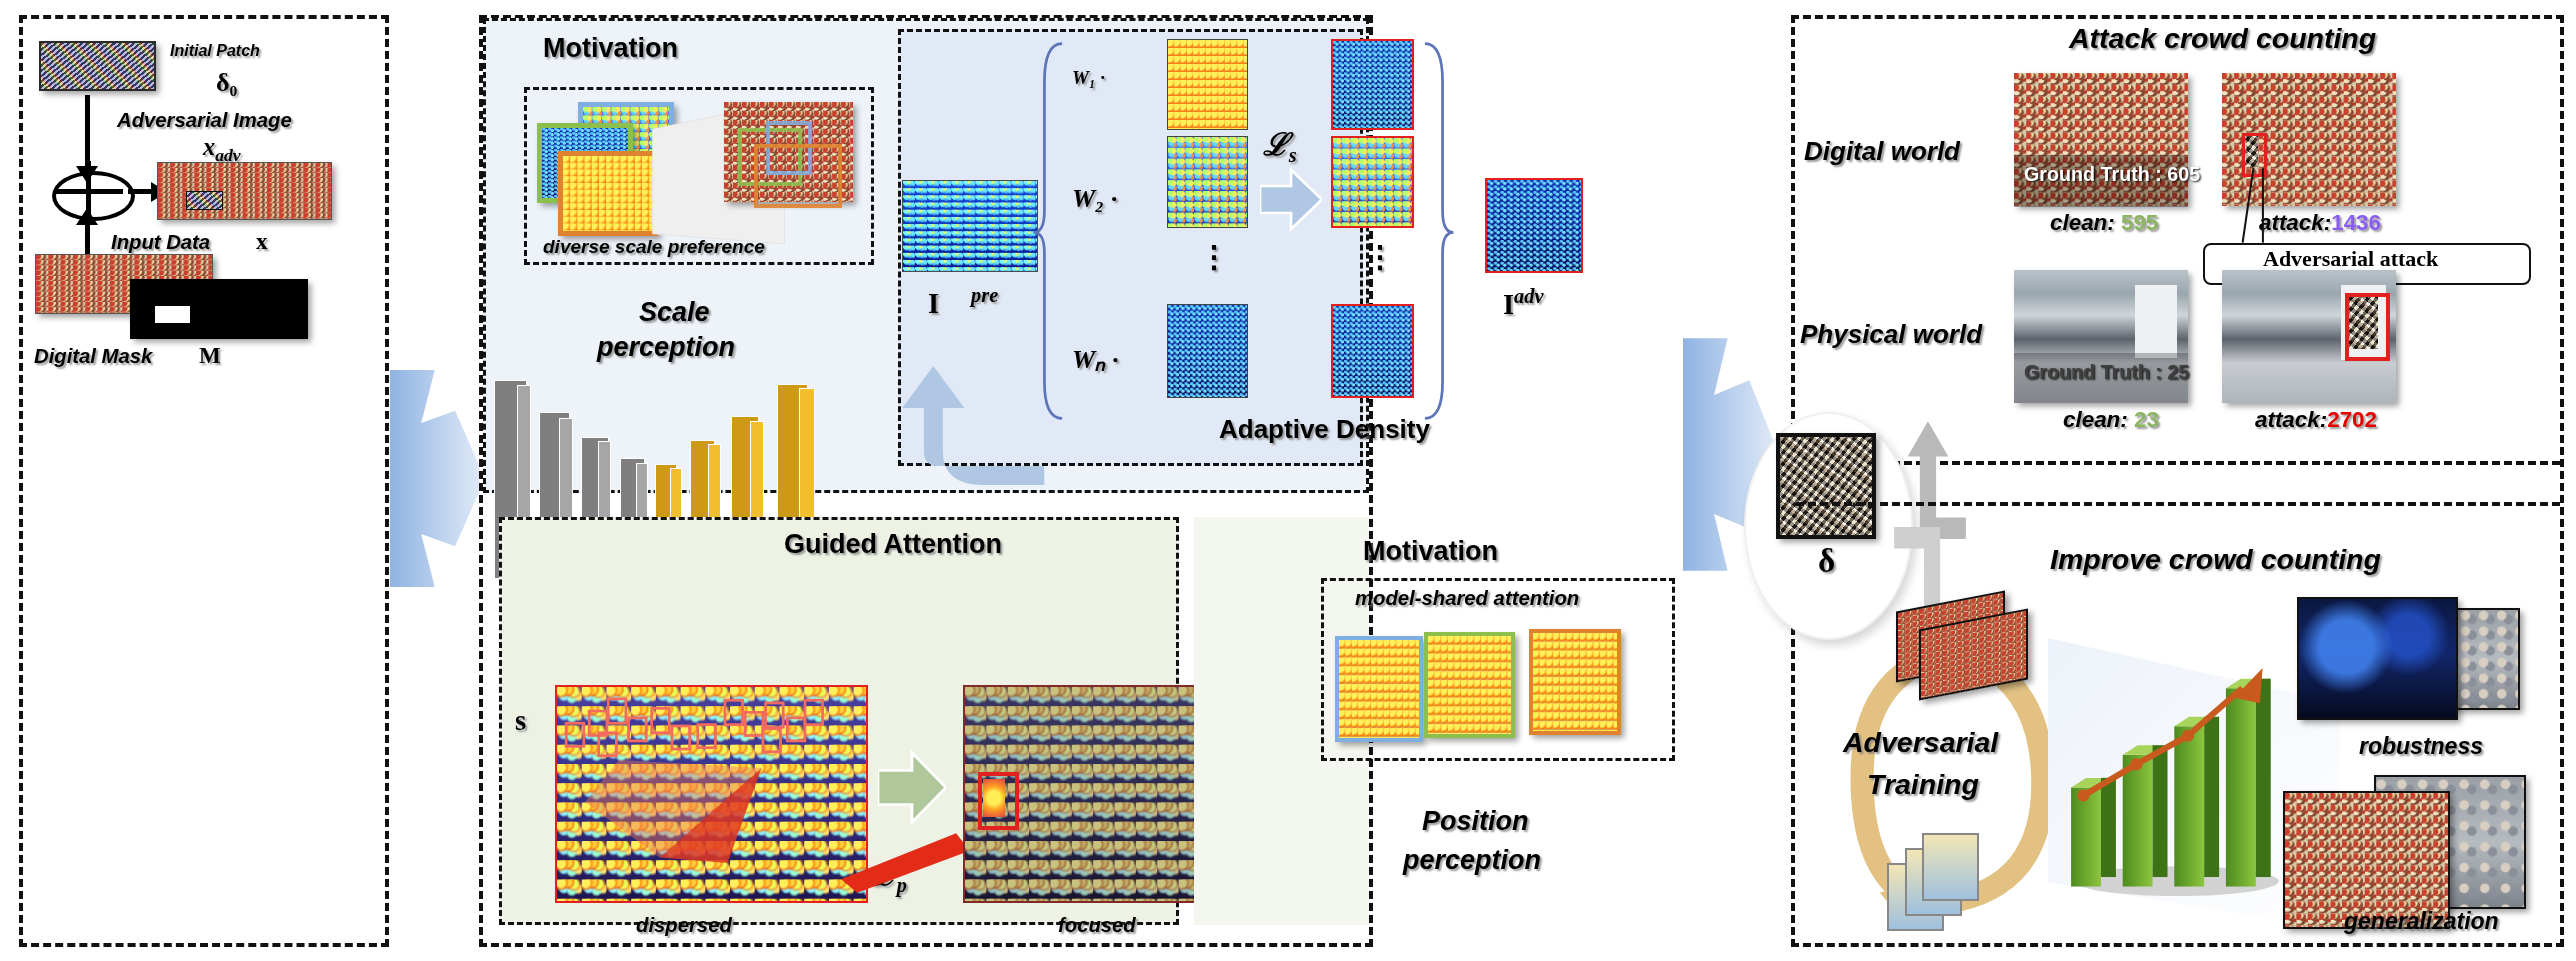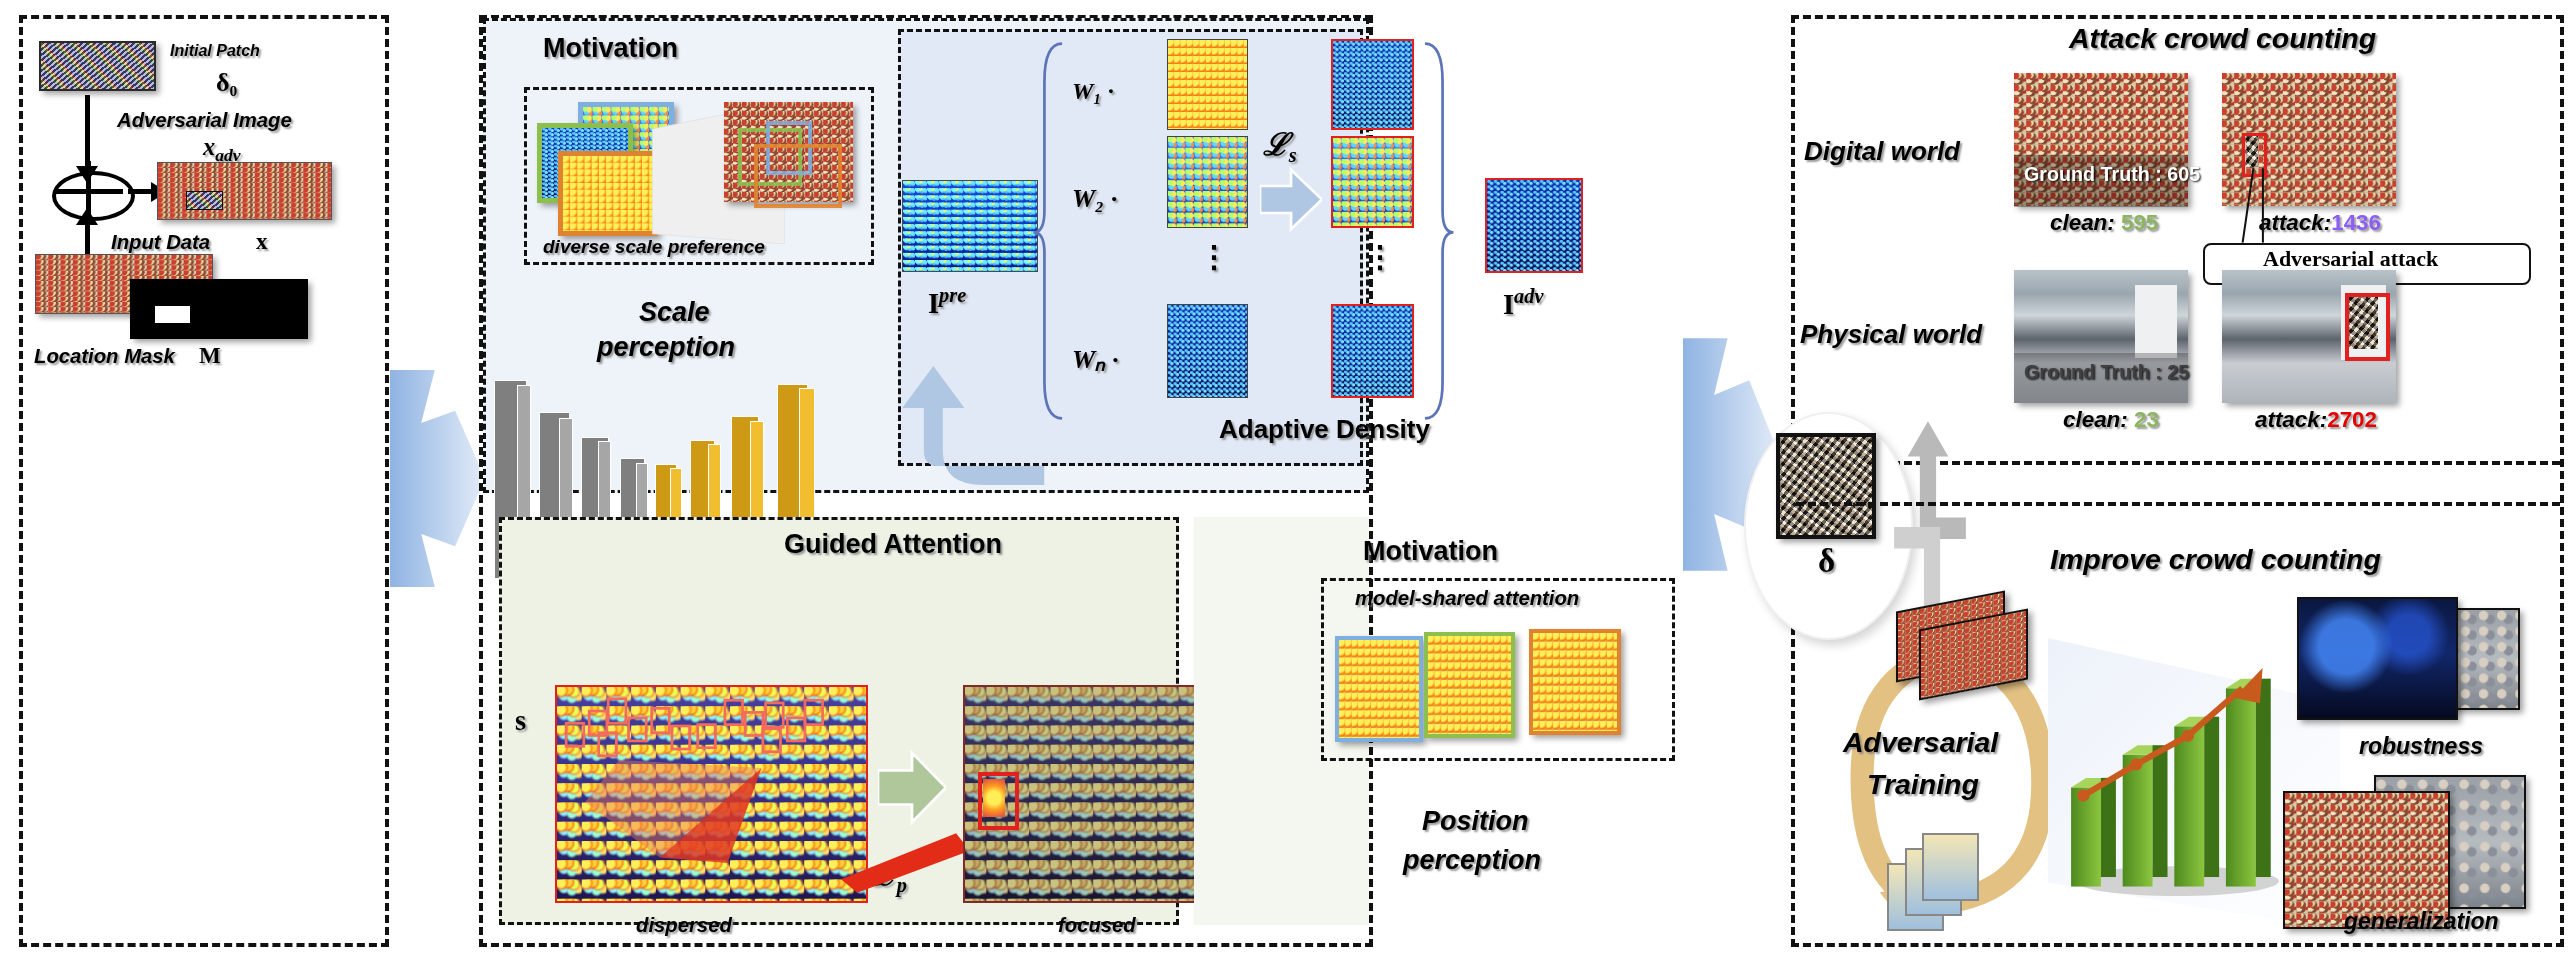--- a/index.html
+++ b/index.html
@@ -116,21 +116,21 @@
 <div class="abs" style="left:76px;top:208px;width:0;height:0;border-left:11.5px solid transparent;
             border-right:11.5px solid transparent;border-bottom:17.6px solid #000;"></div>
 
 <div class="abs it" style="left:111px;top:231px;font-size:20.3px;">Input Data</div>
 <div class="abs ser" style="left:256px;top:229px;font-size:23px;font-style:normal;">x</div>
 
 <div class="tile crowd" style="left:35px;top:254px;width:178px;height:60px;border:1.4px solid #555;"></div>
 
 <div class="tile" style="left:130px;top:279px;width:178px;height:60px;background:#000;border:0;"></div>
 <div class="abs" style="left:155px;top:306px;width:35px;height:17px;background:#fff;"></div>
-<div class="abs it" style="left:34px;top:345px;font-size:20.3px;">Location Mask</div>
+<div class="abs it" style="left:34px;top:345px;font-size:20.3px;">Digital Mask</div>
 <div class="abs ser" style="left:199px;top:343px;font-size:23px;font-style:normal;">M</div>
 
 <svg class="abs" style="left:390px;top:370px;" width="95" height="217" viewBox="0 0 140 320">
   <defs>
       <linearGradient id="ga1" x1="0" y1="0" x2="1" y2="0">
     <stop offset="0" stop-color="#8FB3E2"></stop>
         <stop offset="1" stop-color="#E3ECF8"></stop>
   </linearGradient>
     </defs>
   <path d="M0,0 L66,0 L46,78 L96,60 L140,160 L96,260 L46,242 L66,320 L0,320 Z" fill="url(#ga1)"></path>
@@ -178,32 +178,32 @@
 </div>
 
 <svg class="abs" style="left:631px;top:570px;" width="41" height="95" viewBox="0 0 60 140">
   <polygon points="18,0 42,0 42,84 60,84 30,140 0,84 18,84" fill="#AFC79A"></polygon>
 </svg>
 
 <div class="subpanel" style="left:898px;top:28.5px;width:465px;height:437px;background:#E2E9F6;"></div>
 
 <div class="tile dens" style="left:902px;top:180px;width:136px;height:92px;border:1.4px solid #4a4a4a;box-shadow:none;"></div>
 <div class="abs ser" style="left:928px;top:284px;font-size:28.5px;font-style:normal;">
-  <span>I</span><sup style="font-size:20.3px;font-style:italic;">pre</sup>
+  <span>I</span><sup style="font-size:20.3px;font-style:italic;margin-left:32px;">pre</sup>
 </div>
 <svg class="abs" style="left:902px;top:366px;" width="156" height="119" viewBox="0 0 230 176">
   <path d="M210,176 L120,176 Q60,176 60,126 L60,62 L92,62 L46,0 L0,62 L32,62 L32,126
            Q32,148 54,148 L210,148 Z" fill="#AFC7E2"></path>
 </svg>
 
 <svg class="abs" style="left:1032px;top:41px;" width="33" height="380" viewBox="0 0 48 560">
   <path d="M44,4 Q18,4 18,60 L18,250 Q18,282 2,282 Q18,282 18,312 L18,502 Q18,556 44,556" stroke="#5C74B8" stroke-width="4" fill="none"></path>
 </svg>
 
-<div class="abs ser" style="left:1072px;top:78px;font-size:24px;">W₁ ·</div>
+<div class="abs ser" style="left:1072px;top:67px;font-size:19px;">W₁ ·</div>
 <div class="tile heat" style="left:1167px;top:39px;width:81px;height:91px;border:1.4px solid #444;box-shadow:none;"></div>
 <div class="abs ser" style="left:1072px;top:184px;font-size:26px;">W₂ ·</div>
 <div class="tile dens2" style="left:1167px;top:136px;width:81px;height:92px;border:1.4px solid #444;box-shadow:none;"></div>
 <div class="abs up" style="left:1199px;top:239px;font-size:30px;">⋮</div>
 <div class="abs ser" style="left:1072px;top:340px;font-size:26px;">Wₙ ·</div>
 <div class="tile densdark" style="left:1167px;top:304px;width:81px;height:94px;border:1.4px solid #444;box-shadow:none;"></div>
 
 <div class="abs ser" style="left:1263px;top:122px;font-size:31px;">
   <span>ℒ</span><sub style="font-size:20.3px;">s</sub>
 </div>

